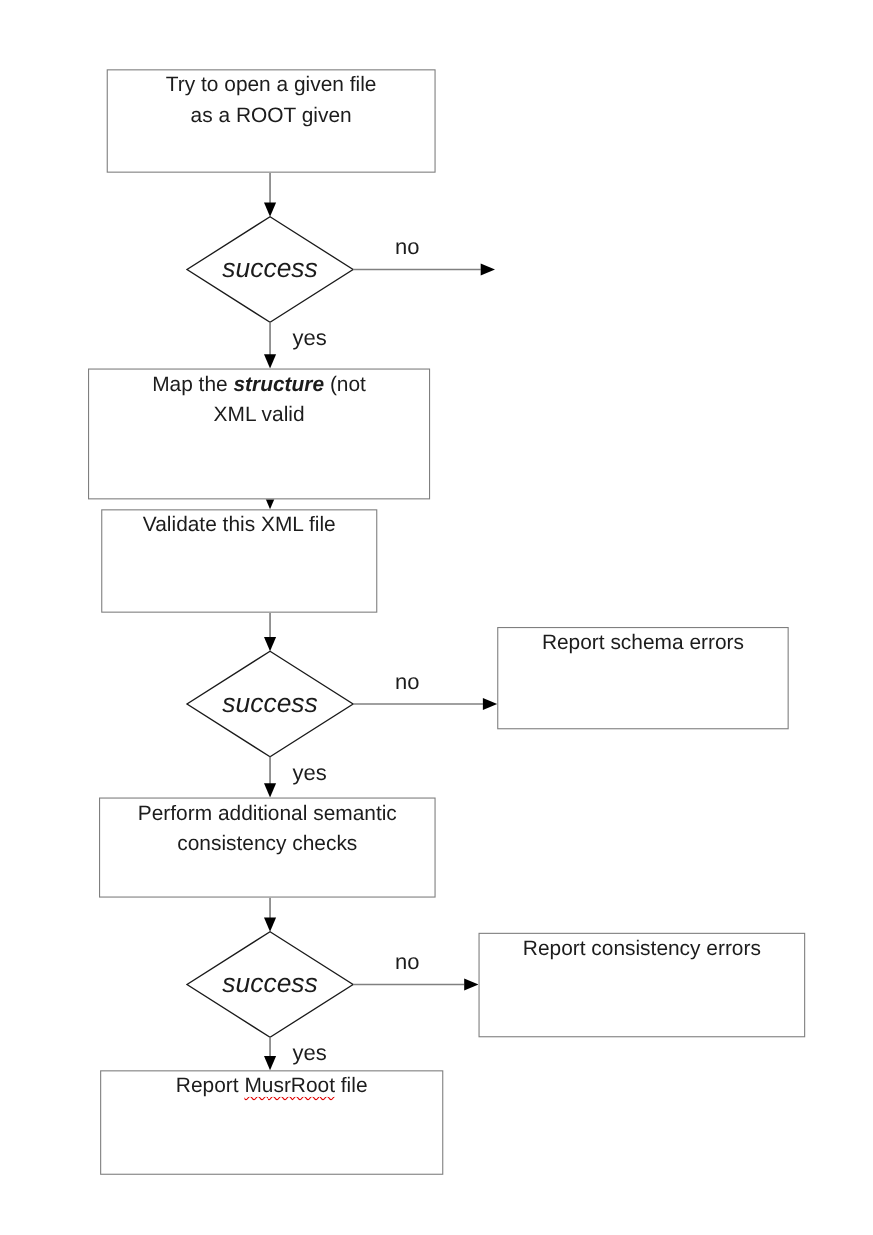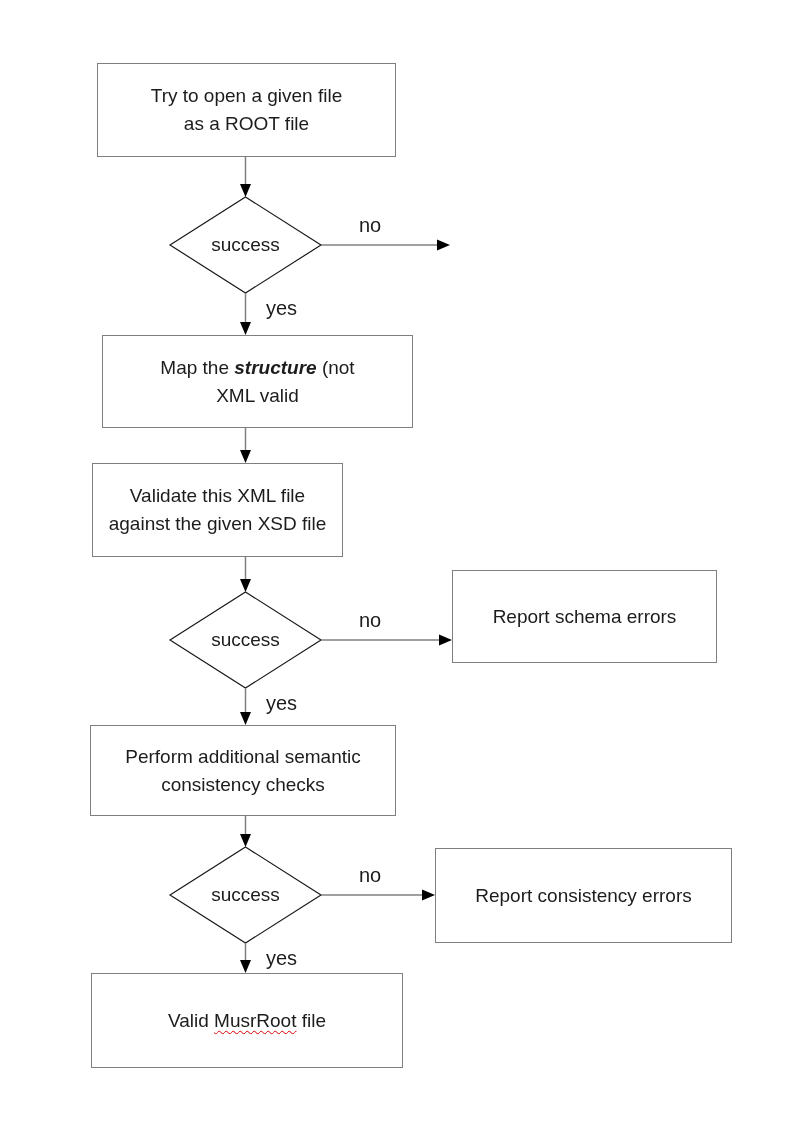--- a/index.html
+++ b/index.html
@@ -3,24 +3,24 @@
 <meta charset="utf-8">
 <style>
   html,body{margin:0;padding:0;background:#ffffff;}
   .page{position:relative;width:794px;height:1123px;background:#ffffff;overflow:hidden;
         font-family:"Liberation Sans",sans-serif;color:#1c1c1c;}
   .wires{position:absolute;left:0;top:0;}
   .conn{stroke:#808080;stroke-width:1.5;fill:none;}
   .head{fill:#000000;stroke:none;}
   .diamond{fill:#ffffff;stroke:#1a1a1a;stroke-width:1.2;}
   .box{position:absolute;background:#ffffff;border:1.5px solid #7f7f7f;box-sizing:border-box;
-       display:flex;flex-direction:column;align-items:center;justify-content:center;
+       display:flex;flex-direction:column;align-items:center;
        text-align:center;font-size:19px;line-height:28px;}
   .dlabel{position:absolute;display:flex;align-items:center;justify-content:center;
-          font-size:19px;}
+          font-size:24px;font-style:italic;}
   .elabel{position:absolute;font-size:20px;line-height:24px;}
   .em{font-weight:bold;font-style:italic;}
   .sq{text-decoration-line:underline;text-decoration-style:wavy;text-decoration-color:#e00000;
       text-decoration-thickness:1px;text-underline-offset:3px;}
 </style>
 </head>
 <body>
 
 <div class="page">
 
@@ -77,49 +77,48 @@
     </g>
 
     <g>
       <line class="conn" x1="245.5" y1="943" x2="245.5" y2="961"></line>
       <polygon class="head" points="245.5,973 240,960 251,960"></polygon>
     </g>
   </svg>
 
   <div class="box" style="left:97px;top:63px;width:299px;height:94px">
     <div>Try to open a given file</div>
-    <div>as a ROOT file</div>
+    <div>as a ROOT given</div>
   </div>
 
 
-  <div class="box" style="left:102px;top:335px;width:311px;height:93px">
+  <div class="box" style="left:80px;top:335px;width:311px;height:119px">
     <div><span>Map the </span><span class="em">structure</span><span> (not</span></div>
     <div>XML valid</div>
   </div>
 
   <div class="box" style="left:92px;top:463px;width:251px;height:94px">
     <div>Validate this XML file</div>
-    <div>against the given XSD file</div>
   </div>
 
   <div class="box" style="left:452px;top:570px;width:265px;height:93px">
     <div>Report schema errors</div>
   </div>
 
   <div class="box" style="left:435px;top:848px;width:297px;height:95px">
     <div>Report consistency errors</div>
   </div>
 
   <div class="box" style="left:90px;top:725px;width:306px;height:91px">
     <div>Perform additional semantic</div>
     <div>consistency checks</div>
   </div>
 
   <div class="box" style="left:91px;top:973px;width:312px;height:95px">
-    <div><span>Valid </span><span class="sq">MusrRoot</span><span> file</span></div>
+    <div><span>Report </span><span class="sq">MusrRoot</span><span> file</span></div>
   </div>
 
   <div class="dlabel" style="left:170px;top:197px;width:151px;height:96px">success</div>
   <div class="dlabel" style="left:170px;top:592px;width:151px;height:96px">success</div>
   <div class="dlabel" style="left:170px;top:847px;width:151px;height:96px">success</div>
 
   <div class="elabel" style="left:359px;top:213px">no</div>
   <div class="elabel" style="left:266px;top:296px">yes</div>
   <div class="elabel" style="left:359px;top:608px">no</div>
   <div class="elabel" style="left:266px;top:691px">yes</div>

